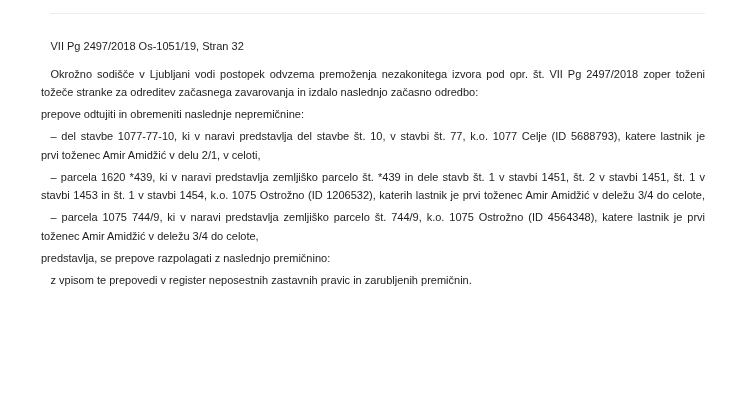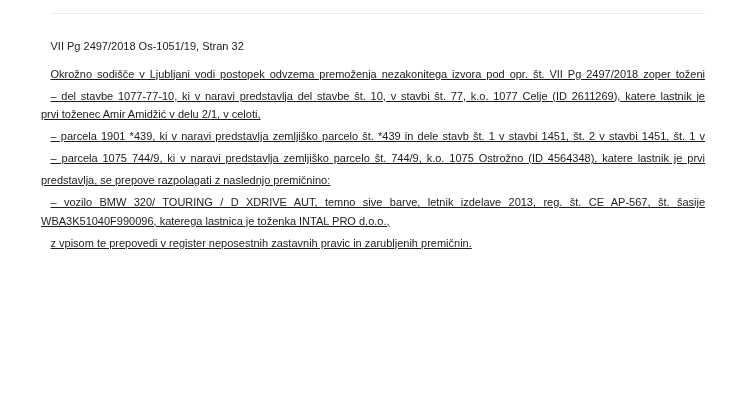--- a/index.html
+++ b/index.html
@@ -22,56 +22,56 @@
     width: 655px;
   }
   .doc-header {
     margin: 23px 0 9px 0;
     text-indent: 9.5px;
     text-align: left;
     white-space: nowrap;
   }
   .para { margin: 0 0 3.5px 0; }
   .para:last-child { margin-bottom: 0; }
-  .line { text-align: justify; text-align-last: left; white-space: normal; text-decoration: underline; }
+  .line { text-align: justify; text-align-last: left; white-space: normal; }
   .line.just { text-align-last: justify; }
   .line.first { text-indent: 9.5px; }
   .redaction {
     display: inline-block;
     height: 12px;
     background: #d8d8d8;
     vertical-align: -2px;
   }
 </style>
 </head>
 <body>
 
 <div class="page">
   <div class="divider"></div>
   <div class="doc-header">VII Pg 2497/2018 Os-1051/19, Stran 32</div>
   <div id="doc-body">
       <div class="para">
         <div class="line just first">Okrožno sodišče v Ljubljani vodi postopek odvzema premoženja nezakonitega izvora pod opr. št. VII Pg 2497/2018 zoper toženi</div>
+        <div class="line">tožeče stranke za odreditev začasnega zavarovanja in izdalo naslednjo začasno odredbo:</div>
       </div>
       <div class="para">
+        <div class="line">prepove odtujiti in obremeniti naslednje nepremičnine:</div>
       </div>
       <div class="para">
-        <div class="line just first">– del stavbe 1077-77-10, ki v naravi predstavlja del stavbe št. 10, v stavbi št. 77, k.o. 1077 Celje (ID 2611269), katere lastnik je</div>
+        <div class="line just first">– del stavbe 1077-77-10, ki v naravi predstavlja del stavbe št. 10, v stavbi št. 77, k.o. 1077 Celje (ID 5688793), katere lastnik je</div>
         <div class="line">prvi toženec Amir Amidžić v delu 2/1, v celoti,</div>
       </div>
       <div class="para">
-        <div class="line just first">– parcela 1901 *439, ki v naravi predstavlja zemljiško parcelo št. *439 in dele stavb št. 1 v stavbi 1451, št. 2 v stavbi 1451, št. 1 v</div>
+        <div class="line just first">– parcela 1620 *439, ki v naravi predstavlja zemljiško parcelo št. *439 in dele stavb št. 1 v stavbi 1451, št. 2 v stavbi 1451, št. 1 v</div>
+        <div class="line just">stavbi 1453 in št. 1 v stavbi 1454, k.o. 1075 Ostrožno (ID 1206532), katerih lastnik je prvi toženec Amir Amidžić v deležu 3/4 do celote,</div>
       </div>
       <div class="para">
         <div class="line just first">– parcela 1075 744/9, ki v naravi predstavlja zemljiško parcelo št. 744/9, k.o. 1075 Ostrožno (ID 4564348), katere lastnik je prvi</div>
+        <div class="line">toženec Amir Amidžić v deležu 3/4 do celote,</div>
       </div>
       <div class="para">
         <div class="line">predstavlja, se prepove razpolagati z naslednjo premičnino:</div>
-      </div>
-      <div class="para">
-        <div class="line just first">– vozilo BMW 320/ TOURING / D XDRIVE AUT, temno sive barve, letnik izdelave 2013, reg. št. CE AP-567, št. šasije</div>
-        <div class="line">WBA3K51040F990096, katerega lastnica je toženka INTAL PRO d.o.o.,</div>
       </div>
       <div class="para">
         <div class="line first">z vpisom te prepovedi v register neposestnih zastavnih pravic in zarubljenih premičnin.</div>
       </div>
     </div>
 </div>
 
 </body></html>

